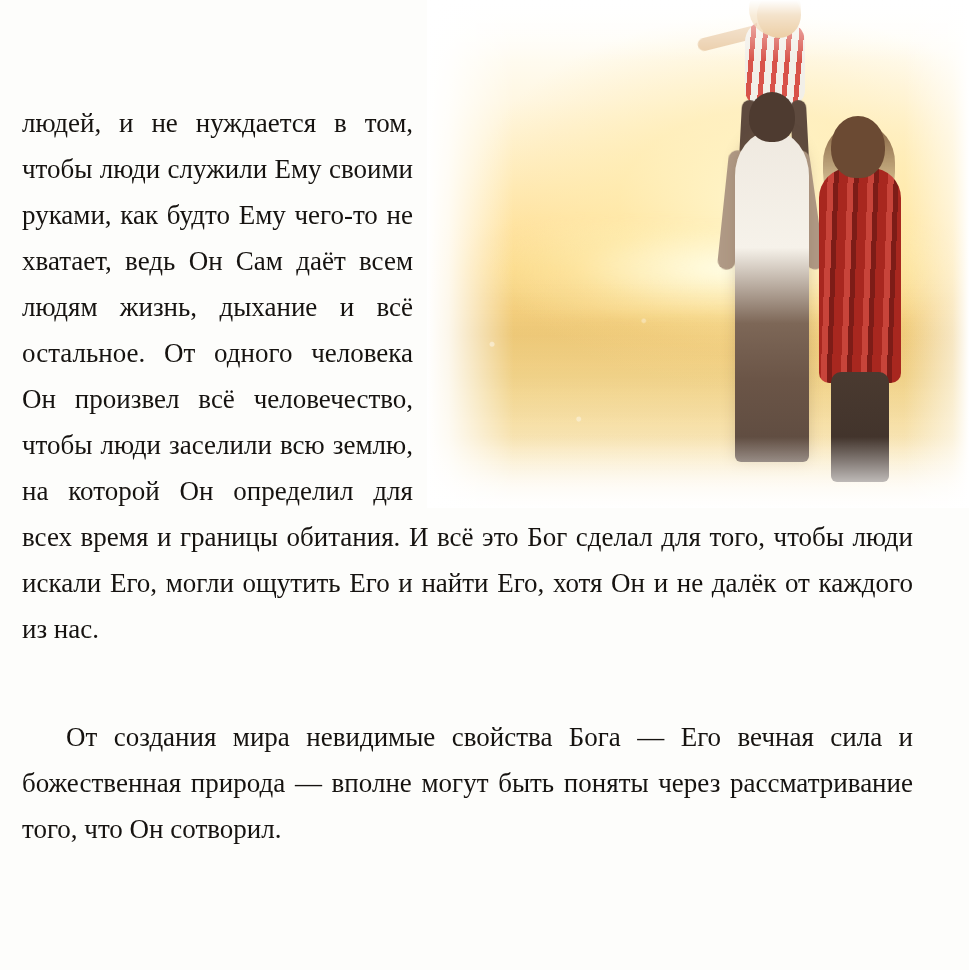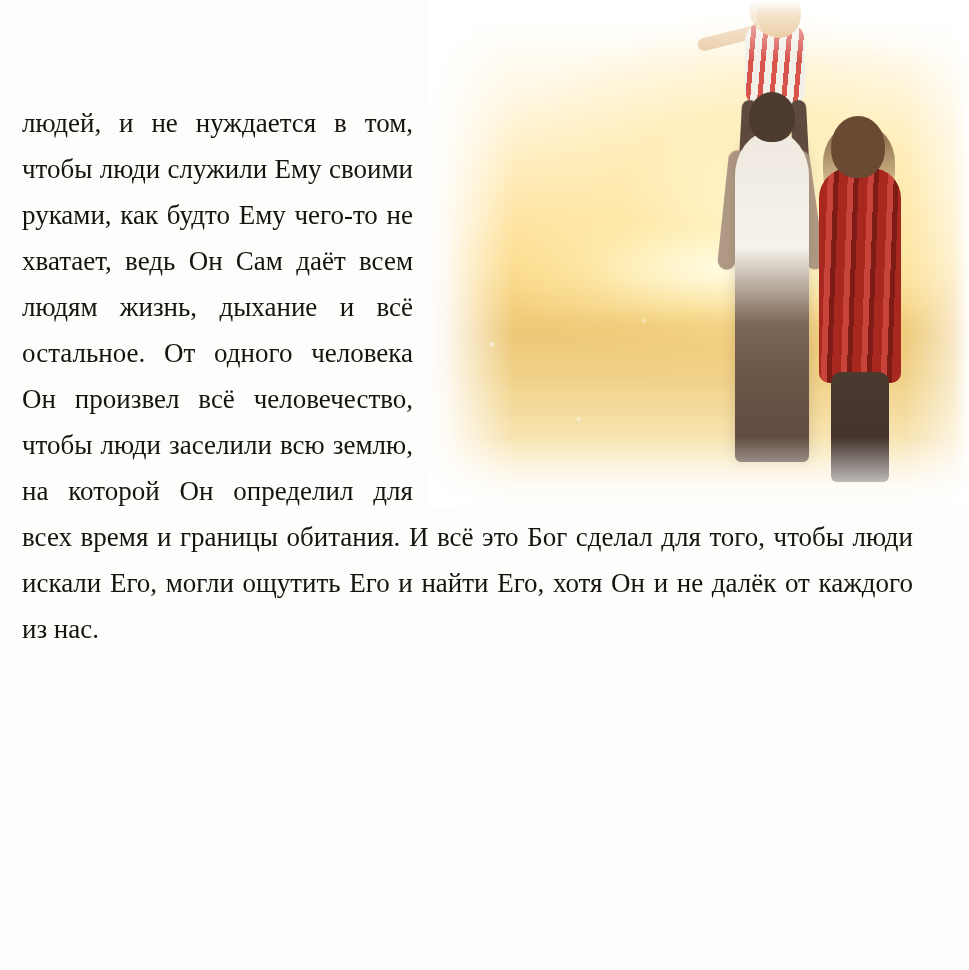--- a/index.html
+++ b/index.html
@@ -223,15 +223,16 @@
     <div class="fig fig-girl-body"></div>
     <div class="fig fig-girl-head"></div>
     <div class="fig fig-girl-legs"></div>
 
     <div class="vignette"></div>
   </div>
 
   <div class="body-text">
     <p>людей, и не нуждается в том, чтобы люди служили Ему своими руками, как будто Ему чего-то не хватает, ведь Он Сам даёт всем людям жизнь, дыхание и всё остальное. От одного человека Он произвел всё человечество, чтобы люди заселили всю землю, на которой Он определил для всех время и границы обитания. И всё это Бог сделал для того, чтобы люди искали Его, могли ощутить Его и найти Его, хотя Он и не далёк от каждого из нас.</p>
     <div class="spacer clearer"></div>
+    <p class="para-indent">От создания мира невидимые свойства Бога — Его вечная сила и божественная природа — вполне могут быть поняты через рассматривание того, что Он сотворил.</p>
   </div>
 
 </div>
 
 </body></html>

